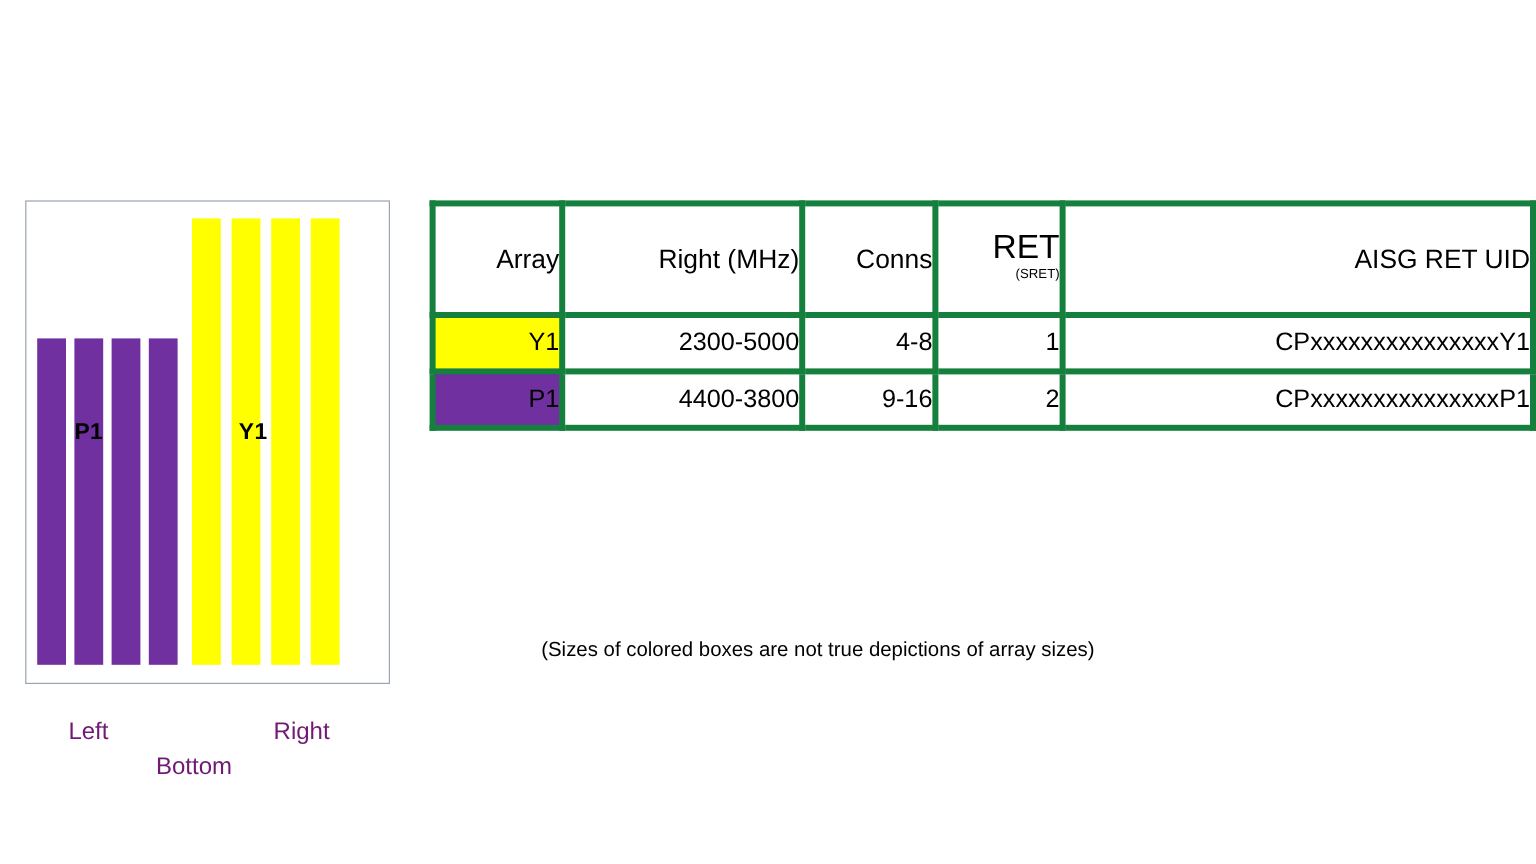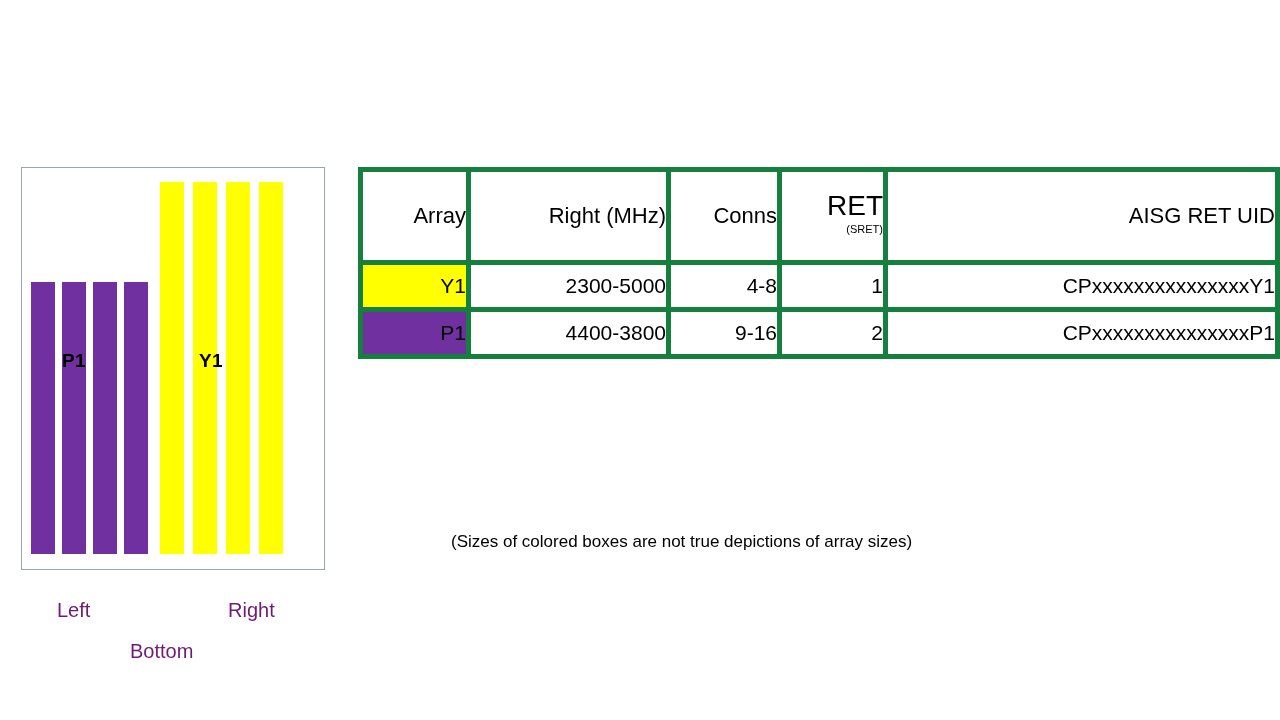--- a/index.html
+++ b/index.html
@@ -66,21 +66,21 @@
   #array-label-p1 { left: 62px; top: 350px; }
   #array-label-y1 { left: 199px; top: 350px; }
 
   .edge-label {
     position: absolute;
     font-size: 20px;
     color: #701a75;
   }
   #label-left   { left: 57px;  top: 599px; }
   #label-right  { left: 228px; top: 599px; }
-  #label-bottom { left: 130px; top: 628px; margin-top: 12px; }
+  #label-bottom { left: 130px; top: 628px; }
 
   
   #spec-table {
     position: absolute;
     left: 358px;
     top: 167px;
     width: 892px;
     border-collapse: collapse;
     table-layout: fixed;
   }

